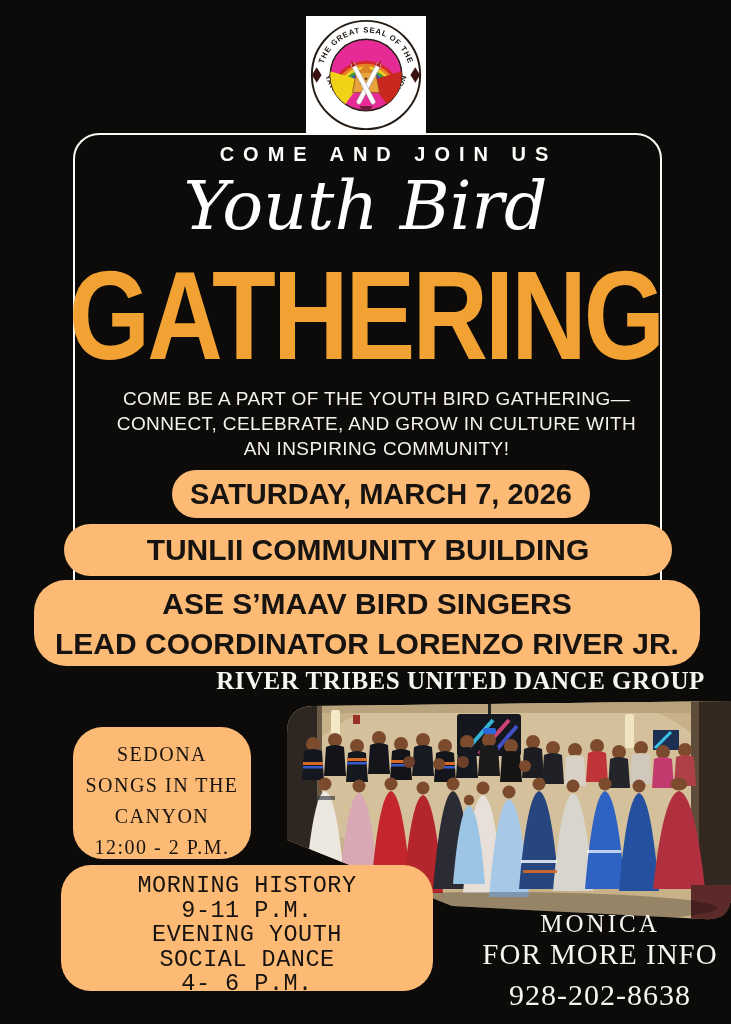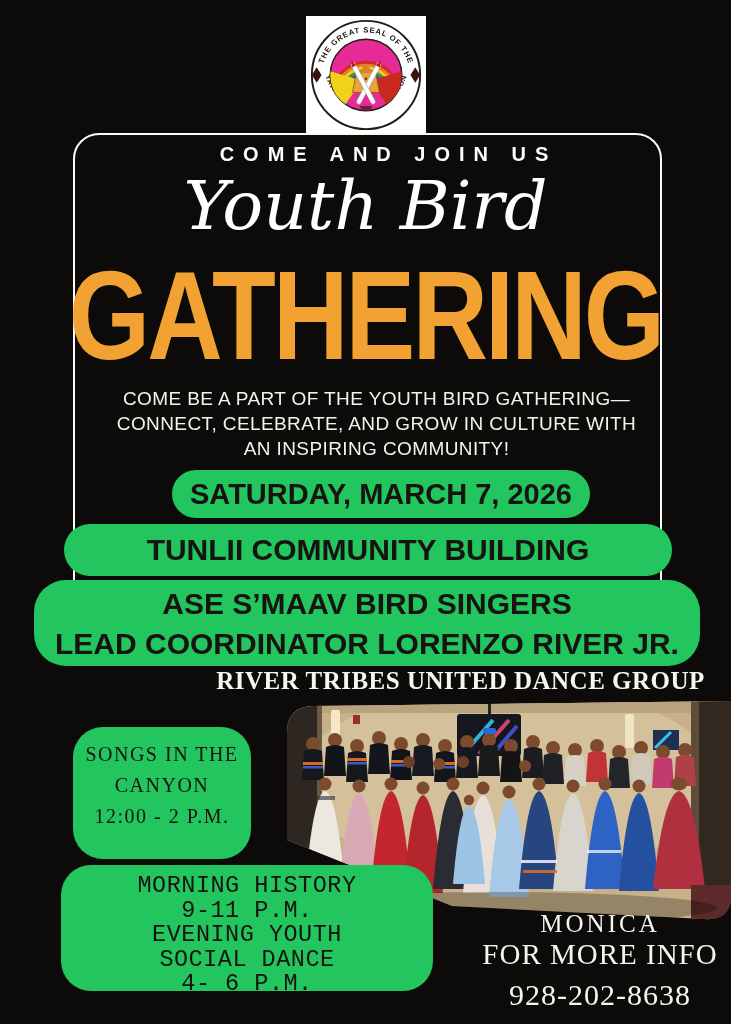--- a/index.html
+++ b/index.html
@@ -18,21 +18,21 @@
   .kicker{left:0;top:143px;width:731px;text-align:center;color:#fdfdfb;
     font-size:20px;font-weight:bold;letter-spacing:9px;padding-left:23px;}
   .script-title{left:0;top:160px;width:731px;text-align:center;color:#ffffff;
     font-family:"DejaVu Serif",serif;font-style:italic;font-size:68px;line-height:92px;}
   .main-title{left:0;top:252px;width:731px;text-align:center;color:#f2a232;
     font-size:110px;font-weight:bold;letter-spacing:-3px;line-height:112px;
     transform:scale(0.95,1.14);transform-origin:center top;}
   .descr{left:0;top:386px;width:731px;text-align:center;color:#f4f2ec;
     font-size:19px;line-height:25px;letter-spacing:0.4px;margin-left:11px;}
   
-  .pill,.obox{background:#22c55e;color:#171310;text-align:center;}
+  .pill,.obox{background:#fdba74;color:#171310;text-align:center;}
   .pill-date{left:172px;top:470px;width:418px;height:48px;border-radius:24px;
     font-size:29px;font-weight:bold;line-height:48px;}
   .pill-venue{left:64px;top:524px;width:608px;height:52px;border-radius:26px;
     font-size:30px;font-weight:bold;line-height:52px;}
   .box-singers{left:34px;top:580px;width:666px;height:86px;border-radius:32px;
     font-size:30px;font-weight:bold;line-height:40px;padding-top:4px;box-sizing:border-box;}
   .dance-group{left:190px;top:667px;width:541px;text-align:center;color:#f7f5ef;
     font-family:"Liberation Serif",serif;font-weight:bold;font-size:25px;letter-spacing:0.5px;}
   
   .photo{left:287px;top:700px;width:444px;height:230px;}
@@ -215,20 +215,21 @@
         <rect x="234" y="160" width="36" height="3" fill="#ffffff" opacity="0.8"></rect>
         <rect x="236" y="170" width="34" height="3" fill="#d86a28" opacity="0.9"></rect>
         <rect x="300" y="150" width="34" height="3" fill="#ffffff" opacity="0.7"></rect>
       </g>
       <path d="M404,185 L444,185 L444,222 L404,222 Z" fill="#5c2a28"></path>
       <ellipse cx="210" cy="208" rx="220" ry="16" fill="#000000" opacity="0.25"></ellipse>
     </g>
   </svg>
 
   <div class="abs obox box-sedona">
+    <div>SEDONA</div>
     <div>SONGS IN THE</div>
     <div>CANYON</div>
     <div>12:00 - 2 P.M.</div>
   </div>
 
   <div class="abs obox box-morning">
     <div>MORNING HISTORY</div>
     <div>9-11 P.M.</div>
     <div class="wrapline">EVENING YOUTH SOCIAL DANCE</div>
     <div>4- 6 P.M.</div>

